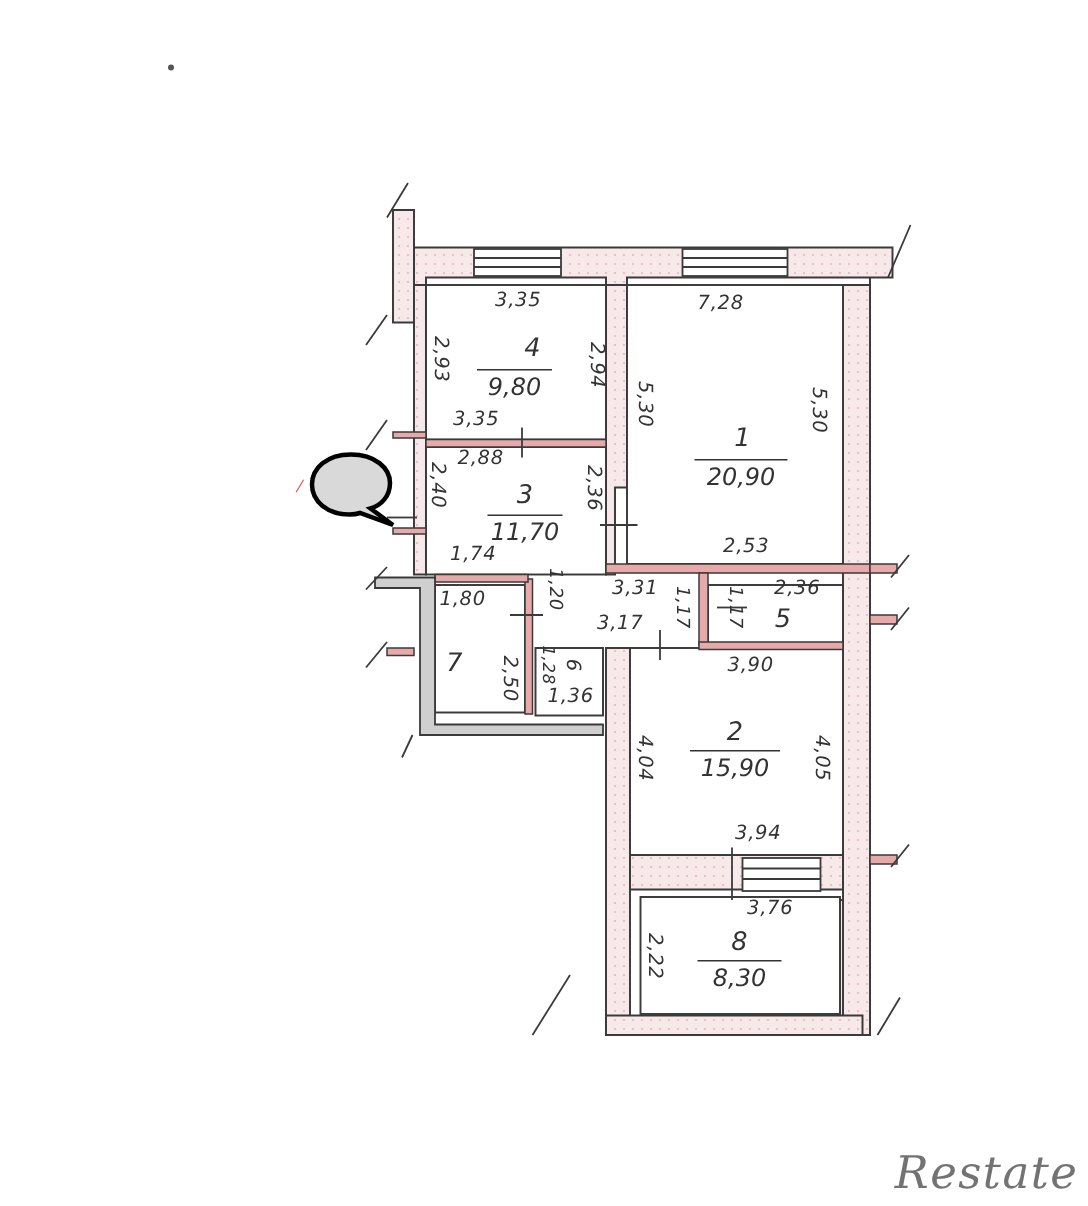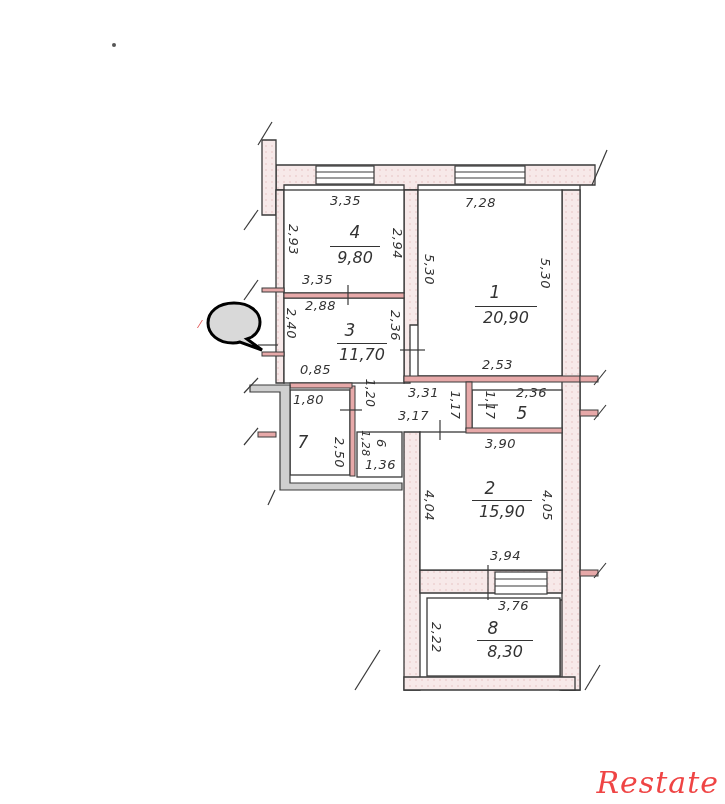--- a/index.html
+++ b/index.html
@@ -1,23 +1,23 @@
 <!DOCTYPE html>
 <html><head>
 <meta charset="utf-8">
 <style>
   html, body { margin:0; padding:0; background:#ffffff; }
   body { width:725px; height:804px; position:relative; overflow:hidden; font-family:"DejaVu Sans", sans-serif; }
   .plan { position:absolute; left:0; top:0; width:725px; height:804px; }
   .lbl { position:absolute; font-family:"DejaVu Sans", sans-serif; font-style:italic; color:#333; font-size:13px; letter-spacing:0.5px; white-space:nowrap; }
   .rot { transform:rotate(90deg); transform-origin:center center; }
   .roomnum { position:absolute; font-family:"DejaVu Sans", sans-serif; font-style:italic; color:#333; font-size:17px; text-align:center; }
-  .roomarea { position:absolute; font-family:"DejaVu Sans", sans-serif; font-style:italic; color:#333; font-size:16px; text-align:center; border-top:1.5px solid #333; padding-top:1px;margin-left:12px; }
+  .roomarea { position:absolute; font-family:"DejaVu Sans", sans-serif; font-style:italic; color:#333; font-size:16px; text-align:center; border-top:1.5px solid #333; padding-top:1px; }
   .bubble { position:absolute; left:204px; top:300px; width:60px; height:52px; }
-  .watermark { position:absolute; right:6px; bottom:4px; font-family:"DejaVu Serif", serif; font-style:italic; font-size:30px; color:#ef4444; letter-spacing:1px; }
+  .watermark { position:absolute; right:6px; bottom:4px; font-family:"DejaVu Serif", serif; font-style:italic; font-size:30px; color:#737373; letter-spacing:1px; }
   .dot { position:absolute; left:112px; top:43px; width:4px; height:4px; background:#555; border-radius:50%; }
 </style>
 </head>
 <body>
 
 <div class="dot"></div>
 
 <svg class="plan" viewBox="0 0 725 804" xmlns="http://www.w3.org/2000/svg">
   <defs>
     <pattern id="wallpat" width="6" height="6" patternUnits="userSpaceOnUse">
@@ -125,21 +125,21 @@
 <div class="lbl rot" style="left:530px;top:266px;">5,30</div>
 <div class="roomnum" style="left:470px;top:282px;width:50px;">1</div>
 <div class="roomarea" style="left:463px;top:306px;width:62px;">20,90</div>
 <div class="lbl" style="left:482px;top:357px;">2,53</div>
 
 <div class="lbl" style="left:305px;top:298px;">2,88</div>
 <div class="lbl rot" style="left:276px;top:316px;">2,40</div>
 <div class="lbl rot" style="left:380px;top:318px;">2,36</div>
 <div class="roomnum" style="left:330px;top:320px;width:40px;">3</div>
 <div class="roomarea" style="left:325px;top:343px;width:50px;">11,70</div>
-<div class="lbl" style="left:300px;top:362px;">0,85</div>
+<div class="lbl" style="left:300px;top:362px;">1,74</div>
 
 <div class="lbl" style="left:293px;top:392px;">1,80</div>
 <div class="lbl rot" style="left:356px;top:386px;font-size:12px;">1,20</div>
 <div class="roomnum" style="left:293px;top:432px;width:20px;">7</div>
 <div class="lbl rot" style="left:324px;top:445px;">2,50</div>
 
 <div class="lbl rot" style="left:352px;top:437px;font-size:11px;">1,28</div>
 <div class="lbl rot" style="left:377px;top:436px;">6</div>
 <div class="lbl" style="left:365px;top:457px;">1,36</div>
 

